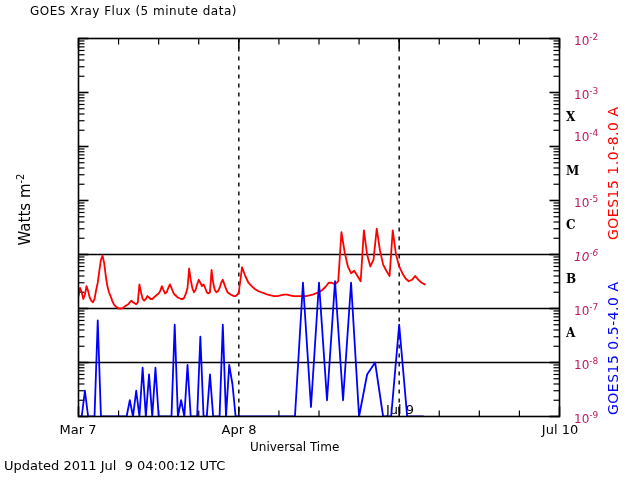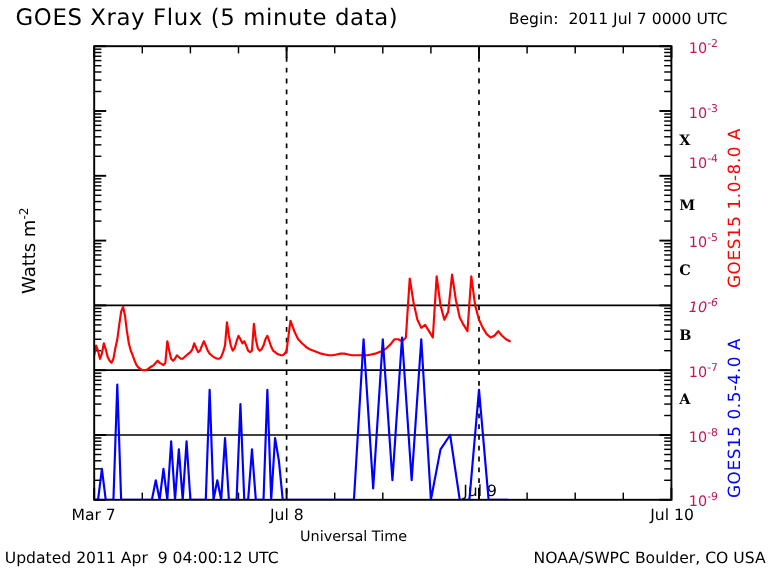--- a/index.html
+++ b/index.html
@@ -11,22 +11,22 @@
     position: relative;
     width: 640px;
     height: 480px;
     background: #ffffff;
     font-family: "DejaVu Sans", sans-serif;
     overflow: hidden;
   }
   .txt { position: absolute; white-space: pre; color: #000000; }
 
   #title {
-    left: 13px; top: 4px;
-    font-size: 19px;
+    left: 30px; top: 4px;
+    font-size: 12px;
     letter-spacing: 0.5px;
   }
   #begin {
     left: 424px; top: 9px;
     font-size: 13px;
   }
   #ylabel {
     left: -36px; top: 200px;
     width: 120px;
     text-align: center;
@@ -81,40 +81,38 @@
   #legend-short { color: #0000FF; }
 
   svg { display: block; }
 </style>
 </head>
 <body>
 
 <div id="page">
 
   <div class="txt" id="title">GOES Xray Flux (5 minute data)</div>
-  <div class="txt" id="begin">Begin:  2011 Jul 7 0000 UTC</div>
 
   <div class="txt" id="ylabel"><span>Watts m</span><sup style="font-size:10px">-2</sup></div>
 
   <div class="txt" id="xlabel">Universal Time</div>
 
-  <div class="txt" id="updated">Updated 2011 Apr  9 04:00:12 UTC</div>
-  <div class="txt" id="credit">NOAA/SWPC Boulder, CO USA</div>
+  <div class="txt" id="updated">Updated 2011 Jul  9 04:00:12 UTC</div>
 
   <div class="ytick-label" style="top:32px; width:66px;">10<sup>-2</sup></div>
   <div class="ytick-label" style="top:86px; width:66px;">10<sup>-3</sup></div>
   <div class="ytick-label" style="top:128px; width:66px;">10<sup>-4</sup></div>
   <div class="ytick-label" style="top:194px; width:66px;">10<sup>-5</sup></div>
   <div class="ytick-label" style="top:248px; width:66px;font-style:italic;">10<sup>-6</sup></div>
   <div class="ytick-label" style="top:302px; width:66px;">10<sup>-7</sup></div>
   <div class="ytick-label" style="top:356px; width:66px;">10<sup>-8</sup></div>
   <div class="ytick-label" style="top:410px; width:66px;">10<sup>-9</sup></div>
 
   <div class="xtick-label" style="left:48px; top:422px; width:60px;">Mar 7</div>
-  <div class="xtick-label" style="left:209px; top:422px; width:60px;">Jul 8</div>
+  <div class="xtick-label" style="left:209px; top:422px; width:60px;">Apr 8</div>
   <div class="xtick-label" style="left:370px; top:402px; width:60px;">Jul 9</div>
   <div class="xtick-label" style="left:530px; top:422px; width:60px;">Jul 10</div>
 
   <div class="class-label" style="left:566px; top:110px;">X</div>
   <div class="class-label" style="left:566px; top:164px;">M</div>
   <div class="class-label" style="left:566px; top:218px;">C</div>
   <div class="class-label" style="left:566px; top:272px;">B</div>
   <div class="class-label" style="left:566px; top:326px;">A</div>
 
   <div class="side-legend" id="legend-long" style="left:605px; top:240px;">GOES15 1.0-8.0 A</div>

